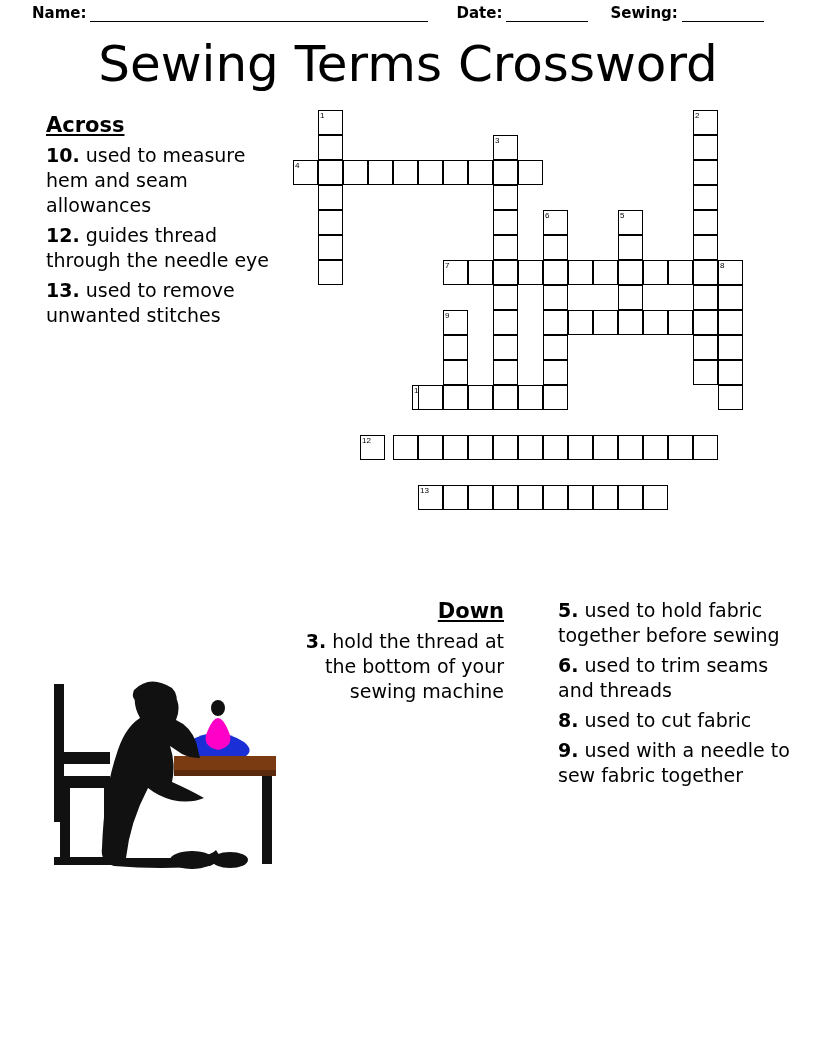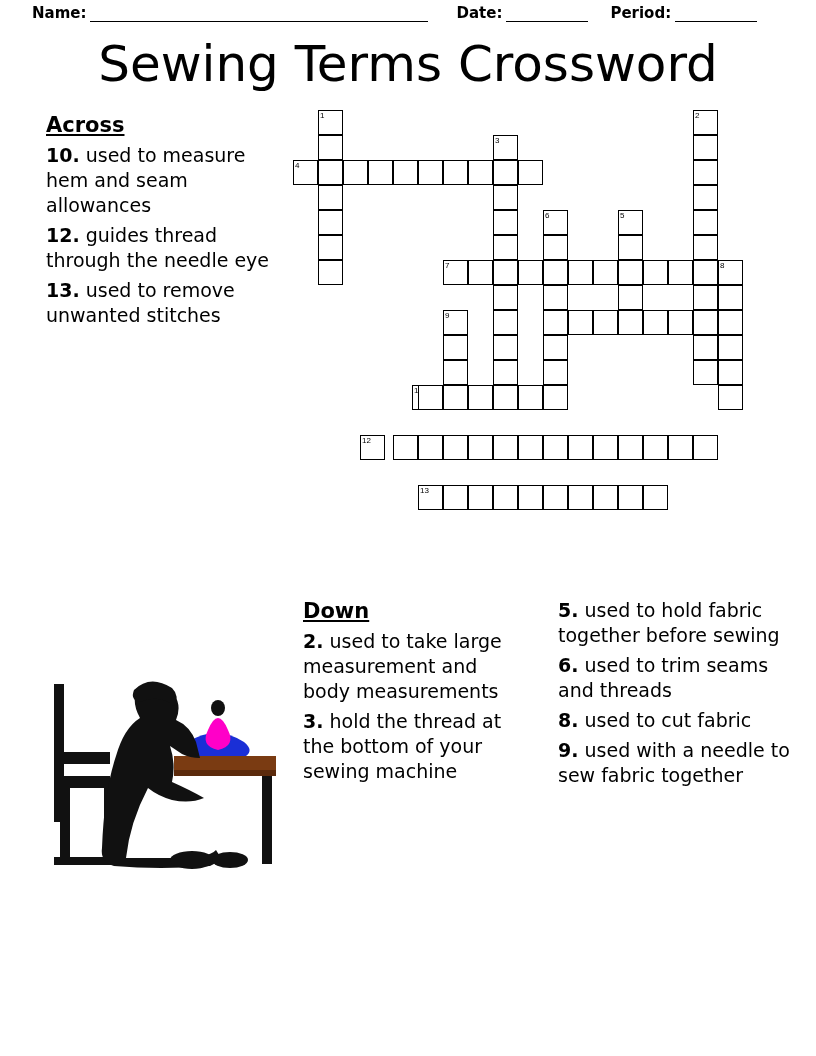--- a/index.html
+++ b/index.html
@@ -99,23 +99,24 @@
     left: 1px;
     top: 0px;
     font-size: 8px;
     line-height: 9px;
     font-family: "Liberation Sans", sans-serif;
   }
 
   
   .down-col-1 {
     position: absolute;
-    left: 303px;
+    left: 279px;
     top: 598px;
     width: 225px;
+    text-align: right;
   }
   .down-col-2 {
     position: absolute;
     left: 532px;
     top: 598px;
     width: 248px;
     margin-left: 26px;
   }
 
   
@@ -135,21 +136,21 @@
     <span class="hdr-label">Name:</span>
     <span class="hdr-rule rule-name"></span>
   </span>
   <span class="gap-1"></span>
   <span class="hdr-field">
     <span class="hdr-label">Date:</span>
     <span class="hdr-rule rule-date"></span>
   </span>
   <span class="gap-2"></span>
   <span class="hdr-field">
-    <span class="hdr-label">Period:</span>
+    <span class="hdr-label">Sewing:</span>
     <span class="hdr-rule rule-period"></span>
   </span>
 </div>
 
 <div class="title">Sewing Terms Crossword</div>
 
 <div class="across-col">
   <div class="clue-heading">Across</div>
 
   <div class="clue">
@@ -287,24 +288,20 @@
     <div class="cell" style="left: 518px; top: 485px;"></div>
     <div class="cell" style="left: 543px; top: 485px;"></div>
     <div class="cell" style="left: 568px; top: 485px;"></div>
     <div class="cell" style="left: 593px; top: 485px;"></div>
     <div class="cell" style="left: 618px; top: 485px;"></div>
     <div class="cell" style="left: 643px; top: 485px;"></div>
   </div>
 
 <div class="down-col-1">
   <div class="clue-heading">Down</div>
-  <div class="clue">
-    <b>2.</b>
-    <span>used to take large measurement and body measurements</span>
-  </div>
   <div class="clue">
     <b>3.</b>
     <span>hold the thread at the bottom of your sewing machine</span>
   </div>
 </div>
 
 <div class="down-col-2">
   <div class="clue">
     <b>5.</b>
     <span>used to hold fabric together before sewing</span>

